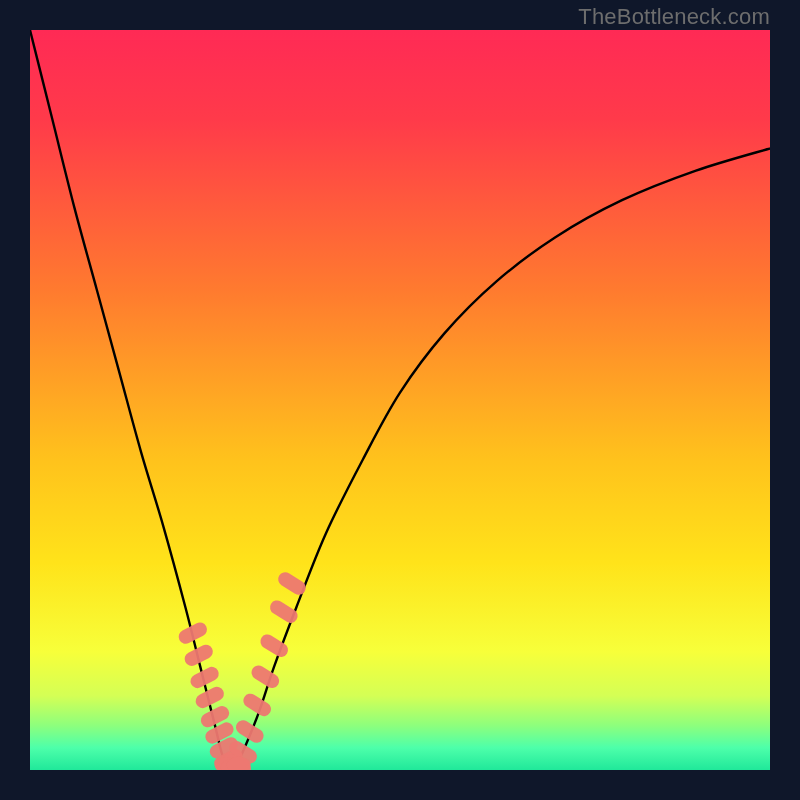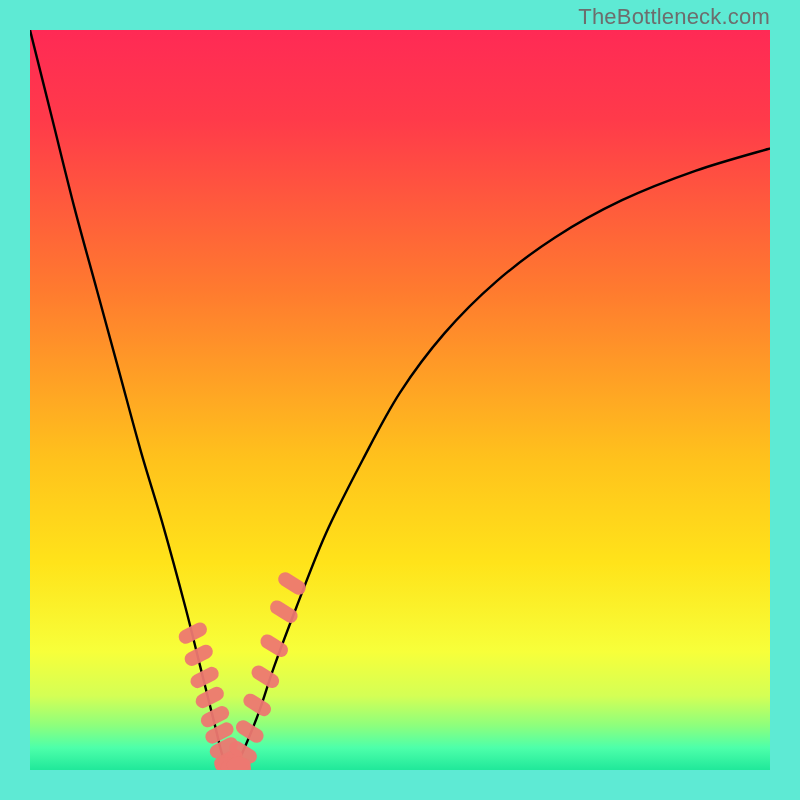--- a/index.html
+++ b/index.html
@@ -7,21 +7,21 @@
     padding: 0;
     width: 800px;
     height: 800px;
     overflow: hidden;
     background: #000;
     font-family: Arial, Helvetica, sans-serif;
   }
   .frame {
     position: absolute;
     inset: 0;
-    background: #5eead4;
+    background: #0f172a;
   }
   .plot-area {
     position: absolute;
     left: 30px;
     top: 30px;
     width: 740px;
     height: 740px;
     overflow: hidden;
   }
   .gradient {

